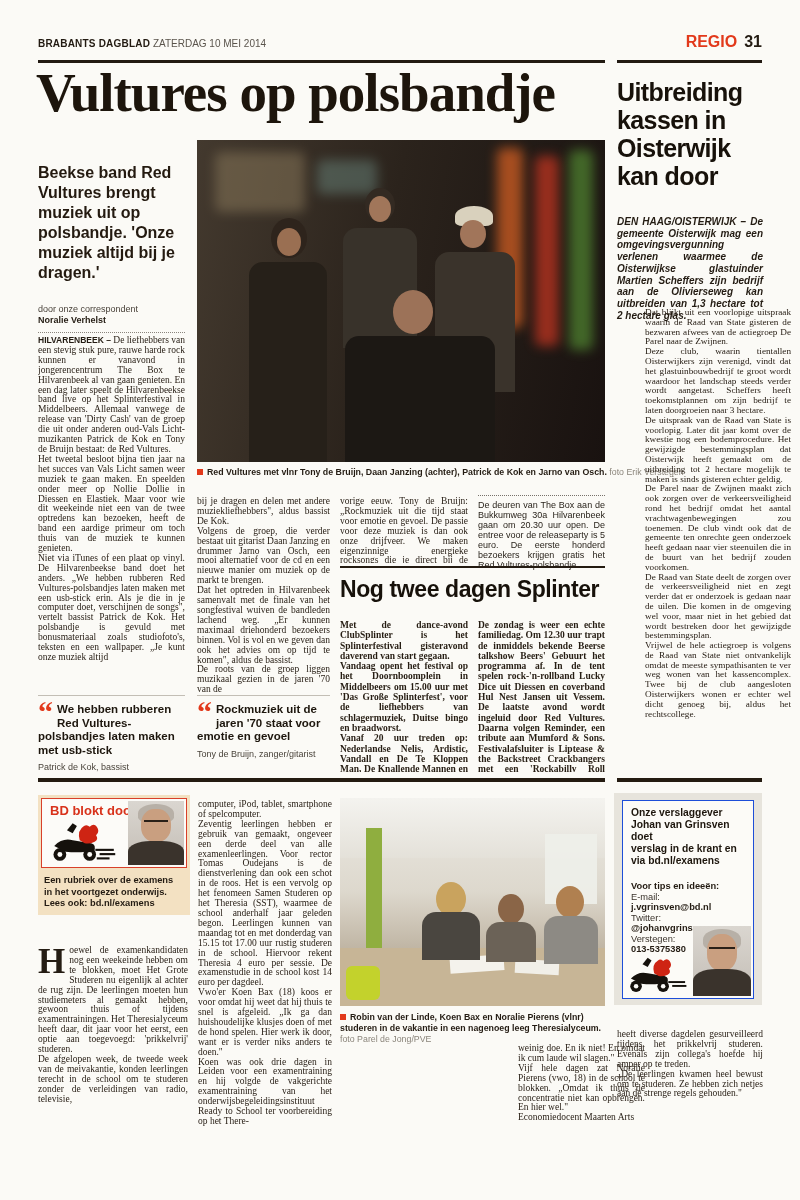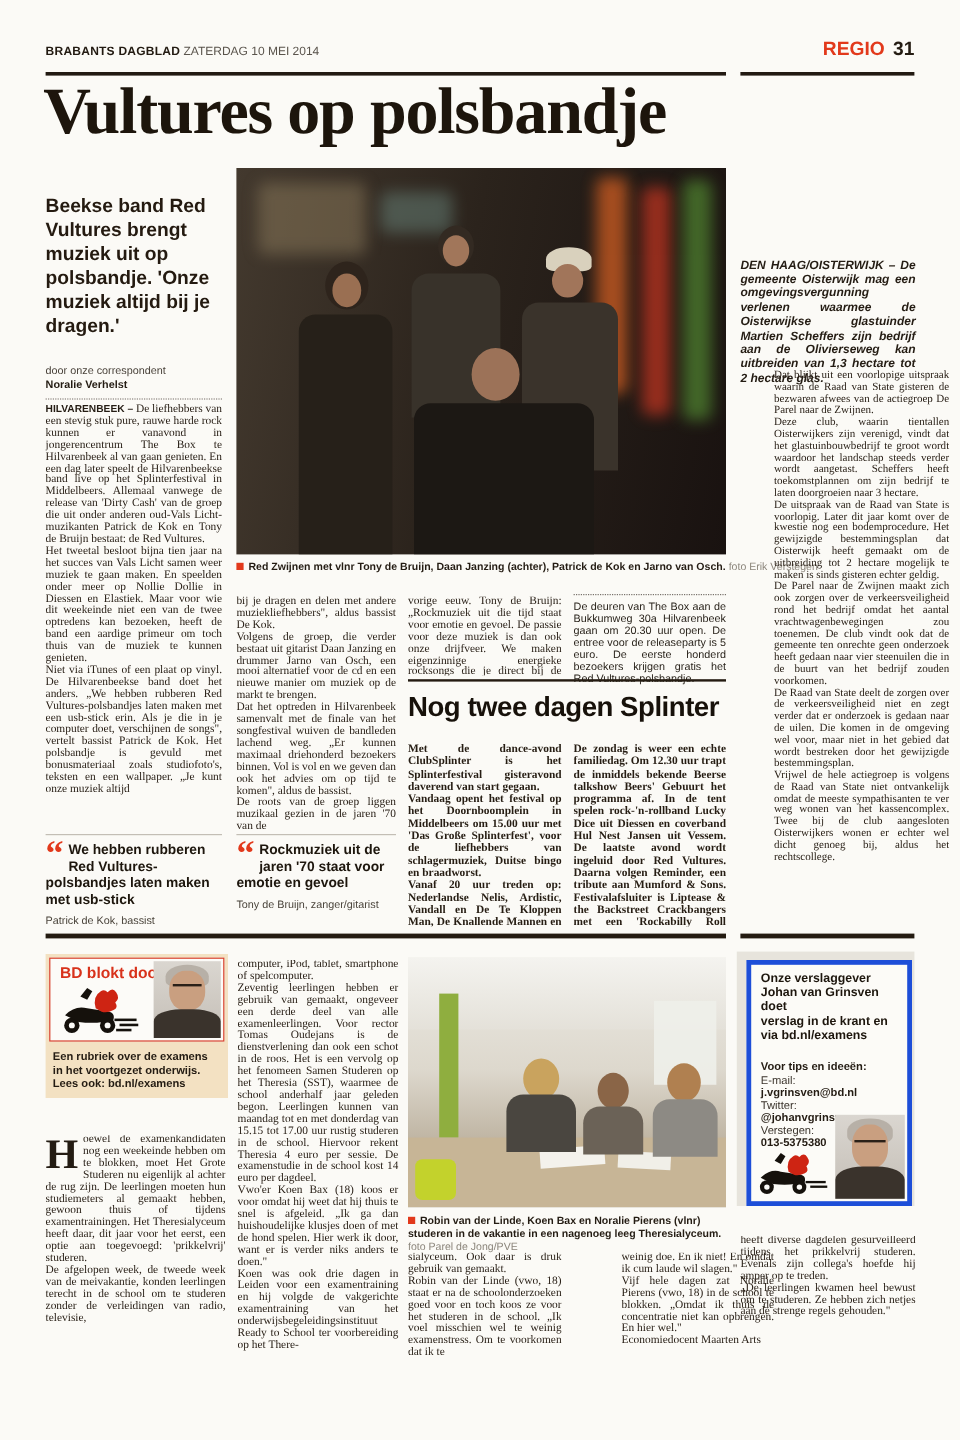--- a/index.html
+++ b/index.html
@@ -75,21 +75,21 @@
   
   .portrait{position:absolute;overflow:hidden;background:linear-gradient(#dad6d0,#c4beb6);}
   .portrait .hair{position:absolute;left:18%;top:4%;width:64%;height:30%;border-radius:50% 50% 30% 30%;background:#b7b0a7;}
   .portrait .face{position:absolute;left:24%;top:12%;width:52%;height:52%;border-radius:45%;background:#c99f80;}
   .portrait .glasses{position:absolute;left:28%;top:30%;width:44%;height:12%;
                      border-top:2px solid #2a2018;}
   .portrait .suit{position:absolute;left:0;top:62%;width:100%;height:40%;border-radius:40% 40% 0 0;background:#3a332c;}
 
   
   .rep-panel{left:614px;top:793px;width:148px;height:212px;background:#e7e4dc;}
-  .rep-box{position:absolute;left:8px;top:7px;width:130px;height:197px;background:#fcfbf7;border:4px solid #1d4ed8;}
+  .rep-box{position:absolute;left:8px;top:7px;width:130px;height:197px;background:#fcfbf7;border:1px solid #1d4ed8;}
   .rep-title{position:absolute;left:8px;top:6px;width:116px;font-weight:700;font-size:10.3px;line-height:12px;
              color:#1d160d;white-space:pre-line;}
   .rep-line{font-size:9.3px;line-height:10.5px;color:#3a332b;}
   .rep-line.bold{font-weight:700;color:#241c13;}
 
   .dropcap{float:left;font-family:"Liberation Serif",serif;font-size:35px;line-height:29px;
            font-weight:700;color:#241c13;padding:1px 4px 0 0;}
 
   .scooter{position:absolute;}
 </style>
@@ -138,21 +138,21 @@
       <div class="head" style="left:263px;top:80px;width:26px;height:28px;background:#a1755a;"></div>
       <div class="torso" style="left:238px;top:112px;width:80px;height:140px;background:#3a332b;"></div>
     </div>
     <div class="person">
       <div class="head" style="left:196px;top:150px;width:40px;height:44px;background:#9c7258;"></div>
       <div class="torso" style="left:148px;top:196px;width:150px;height:126px;background:#1c1814;"></div>
     </div>
   </div>
 
   <div class="abs caption" style="left:197px;top:467px;width:408px;white-space:nowrap;">
-    <span class="redsq"></span><b>Red Zwijnen met vlnr Tony de Bruijn, Daan Janzing (achter), Patrick de Kok en Jarno van Osch.</b>
+    <span class="redsq"></span><b>Red Vultures met vlnr Tony de Bruijn, Daan Janzing (achter), Patrick de Kok en Jarno van Osch.</b>
     <span class="credit">foto Erik Verstegen</span>
   </div>
 
   <div class="abs serif-body" style="left:38px;top:336px;width:147px;height:350px;"><span class="dateline">HILVARENBEEK – </span><span>De liefhebbers van een stevig stuk pure, rauwe harde rock kunnen er vanavond in jongerencentrum The Box te Hilvarenbeek al van gaan genieten. En een dag later speelt de Hilvarenbeekse band live op het Splinterfestival in Middelbeers. Allemaal vanwege de release van 'Dirty Cash' van de groep die uit onder anderen oud-Vals Licht-muzikanten Patrick de Kok en Tony de Bruijn bestaat: de Red Vultures.</span>
     <span>Het tweetal besloot bijna tien jaar na het succes van Vals Licht samen weer muziek te gaan maken. En speelden onder meer op Nollie Dollie in Diessen en Elastiek. Maar voor wie dit weekeinde niet een van de twee optredens kan bezoeken, heeft de band een aardige primeur om toch thuis van de muziek te kunnen genieten.
 Niet via iTunes of een plaat op vinyl. De Hilvarenbeekse band doet het anders. „We hebben rubberen Red Vultures-polsbandjes laten maken met een usb-stick erin. Als je die in je computer doet, verschijnen de songs", vertelt bassist Patrick de Kok. Het polsbandje is gevuld met bonusmateriaal zoals studiofoto's, teksten en een wallpaper. „Je kunt onze muziek altijd</span></div>
 
   <div class="abs serif-body" style="left:197px;top:497px;width:133px;height:198px;">bij je dragen en delen met andere muziekliefhebbers", aldus bassist De Kok.
 Volgens de groep, die verder bestaat uit gitarist Daan Janzing en drummer Jarno van Osch, een mooi alternatief voor de cd en een nieuwe manier om muziek op de markt te brengen.
 Dat het optreden in Hilvarenbeek samenvalt met de finale van het songfestival wuiven de bandleden lachend weg. „Er kunnen maximaal driehonderd bezoekers binnen. Vol is vol en we geven dan ook het advies om op tijd te komen", aldus de bassist.
@@ -176,20 +176,24 @@
     <div class="qattr">Tony de Bruijn, zanger/gitarist</div>
   </div>
 
   <div class="abs" style="left:340px;top:566px;width:265px;height:2px;background:#241b11;"></div>
   <div class="abs hl-splinter">Nog twee dagen Splinter</div>
   <div class="abs splinter-text" style="left:340px;top:620px;width:128px;height:152px;">Met de dance-avond ClubSplinter is het Splinterfestival gisteravond daverend van start gegaan.
 Vandaag opent het festival op het Doornboomplein in Middelbeers om 15.00 uur met 'Das Große Splinterfest', voor de liefhebbers van schlagermuziek, Duitse bingo en braadworst.
 Vanaf 20 uur treden op: Nederlandse Nelis, Ardistic, Vandall en De Te Kloppen Man, De Knallende Mannen en feestband Dakkeraf.</div>
   <div class="abs splinter-text" style="left:478px;top:620px;width:127px;height:152px;">De zondag is weer een echte familiedag. Om 12.30 uur trapt de inmiddels bekende Beerse talkshow Beers' Gebuurt het programma af. In de tent spelen rock-'n-rollband Lucky Dice uit Diessen en coverband Hul Nest Jansen uit Vessem. De laatste avond wordt ingeluid door Red Vultures. Daarna volgen Reminder, een tribute aan Mumford &amp; Sons. Festivalafsluiter is Liptease &amp; the Backstreet Crackbangers met een 'Rockabilly Roll Show'.</div>
 
+  <div class="abs hl-right">Uitbreiding
+kassen in
+Oisterwijk
+kan door</div>
   <div class="abs lead-bold" style="left:617px;top:216px;width:146px;">DEN HAAG/OISTERWIJK – De gemeente Oisterwijk mag een omgevingsvergunning verlenen waarmee de Oisterwijkse glastuinder Martien Scheffers zijn bedrijf aan de Olivierseweg kan uitbreiden van 1,3 hectare tot 2 hectare glas.</div>
   <div class="abs serif-body" style="left:617px;top:308px;width:146px;height:468px;font-size:9.2px;line-height:9.8px;margin-left:28px;">Dat blijkt uit een voorlopige uitspraak waarin de Raad van State gisteren de bezwaren afwees van de actiegroep De Parel naar de Zwijnen.
 Deze club, waarin tientallen Oisterwijkers zijn verenigd, vindt dat het glastuinbouwbedrijf te groot wordt waardoor het landschap steeds verder wordt aangetast. Scheffers heeft toekomstplannen om zijn bedrijf te laten doorgroeien naar 3 hectare.
 De uitspraak van de Raad van State is voorlopig. Later dit jaar komt over de kwestie nog een bodemprocedure. Het gewijzigde bestemmingsplan dat Oisterwijk heeft gemaakt om de uitbreiding tot 2 hectare mogelijk te maken is sinds gisteren echter geldig.
 De Parel naar de Zwijnen maakt zich ook zorgen over de verkeersveiligheid rond het bedrijf omdat het aantal vrachtwagenbewegingen zou toenemen. De club vindt ook dat de gemeente ten onrechte geen onderzoek heeft gedaan naar vier steenuilen die in de buurt van het bedrijf zouden voorkomen.
 De Raad van State deelt de zorgen over de verkeersveiligheid niet en zegt verder dat er onderzoek is gedaan naar de uilen. Die komen in de omgeving wel voor, maar niet in het gebied dat wordt bestreken door het gewijzigde bestemmingsplan.
 Vrijwel de hele actiegroep is volgens de Raad van State niet ontvankelijk omdat de meeste sympathisanten te ver weg wonen van het kassencomplex. Twee bij de club aangesloten Oisterwijkers wonen er echter wel dicht genoeg bij, aldus het rechtscollege.</div>
 
   <div class="abs rule-bottom" style="left:38px;width:567px;"></div>
   <div class="abs rule-bottom" style="left:617px;width:145px;"></div>
@@ -243,22 +247,20 @@
     <div class="torso" style="left:146px;top:124px;width:50px;height:40px;background:#6b6257;"></div>
     <div class="head" style="left:216px;top:88px;width:28px;height:32px;background:#b08050;"></div>
     <div class="torso" style="left:204px;top:118px;width:54px;height:48px;background:#8d8a84;"></div>
   </div>
 
   <div class="abs caption" style="left:340px;top:1012px;width:265px;">
     <span class="redsq"></span><b>Robin van der Linde, Koen Bax en Noralie Pierens (vlnr) studeren in de vakantie in een nagenoeg leeg Theresialyceum.</b>
     <span class="credit">foto Parel de Jong/PVE</span>
   </div>
 
-  <div class="abs serif-body" style="left:340px;top:1044px;width:128px;height:100px;">sialyceum. Ook daar is druk gebruik van gemaakt.
-Robin van der Linde (vwo, 18) staat er na de schoolonderzoeken goed voor en toch koos ze voor het studeren in de school. „Ik voel misschien wel te weinig examenstress. Om te voorkomen dat ik te</div>
   <div class="abs serif-body" style="left:498px;top:1044px;width:127px;height:100px;margin-left:20px;">weinig doe. En ik niet! En omdat ik cum laude wil slagen."
 Vijf hele dagen zat Noralie Pierens (vwo, 18) in de school te blokken. „Omdat ik thuis de concentratie niet kan opbrengen. En hier wel."
 Economiedocent Maarten Arts</div>
 
   <div class="abs rep-panel">
     <div class="rep-box">
       <div class="rep-title">Onze verslaggever
 Johan van Grinsven doet
 verslag in de krant en
 via bd.nl/examens</div>

